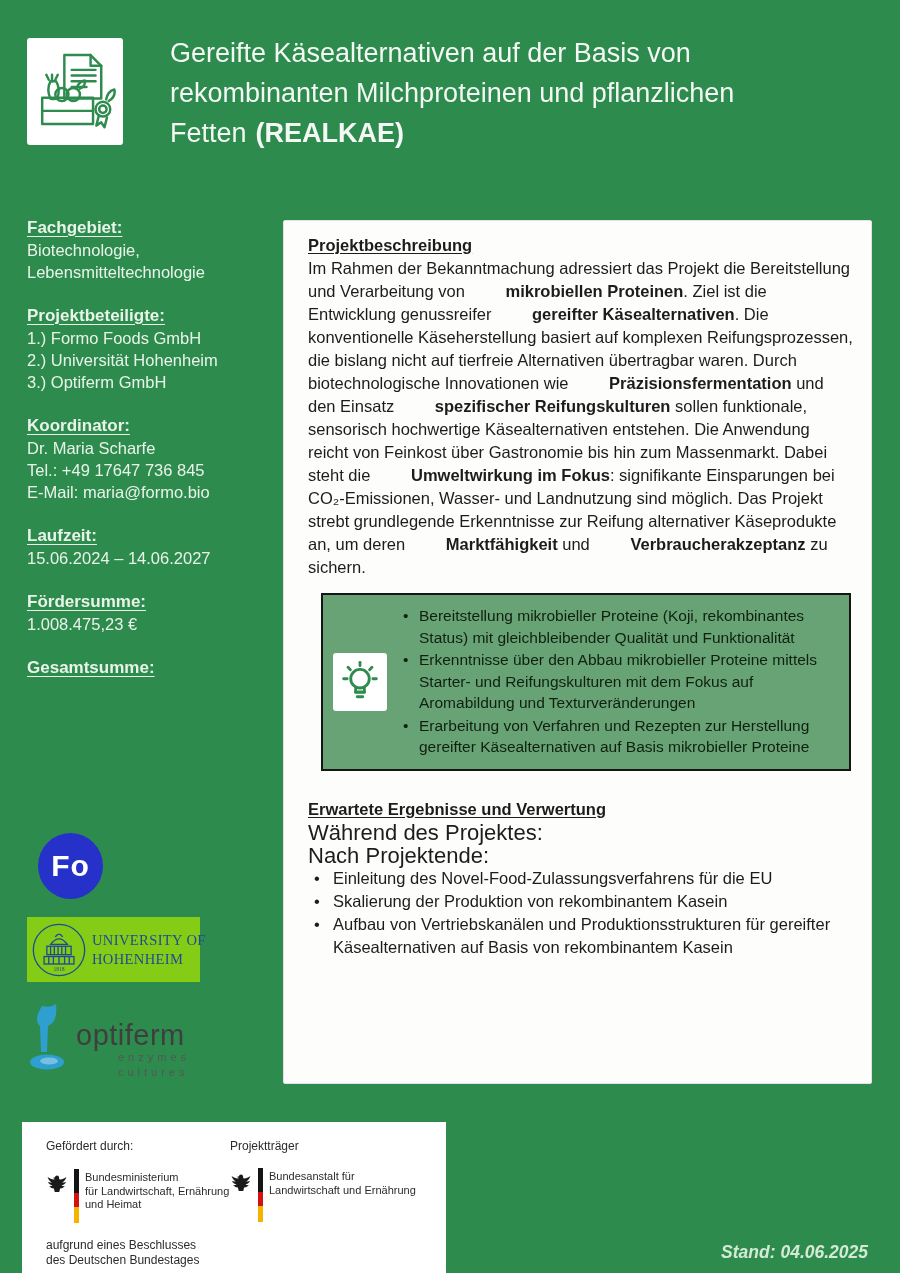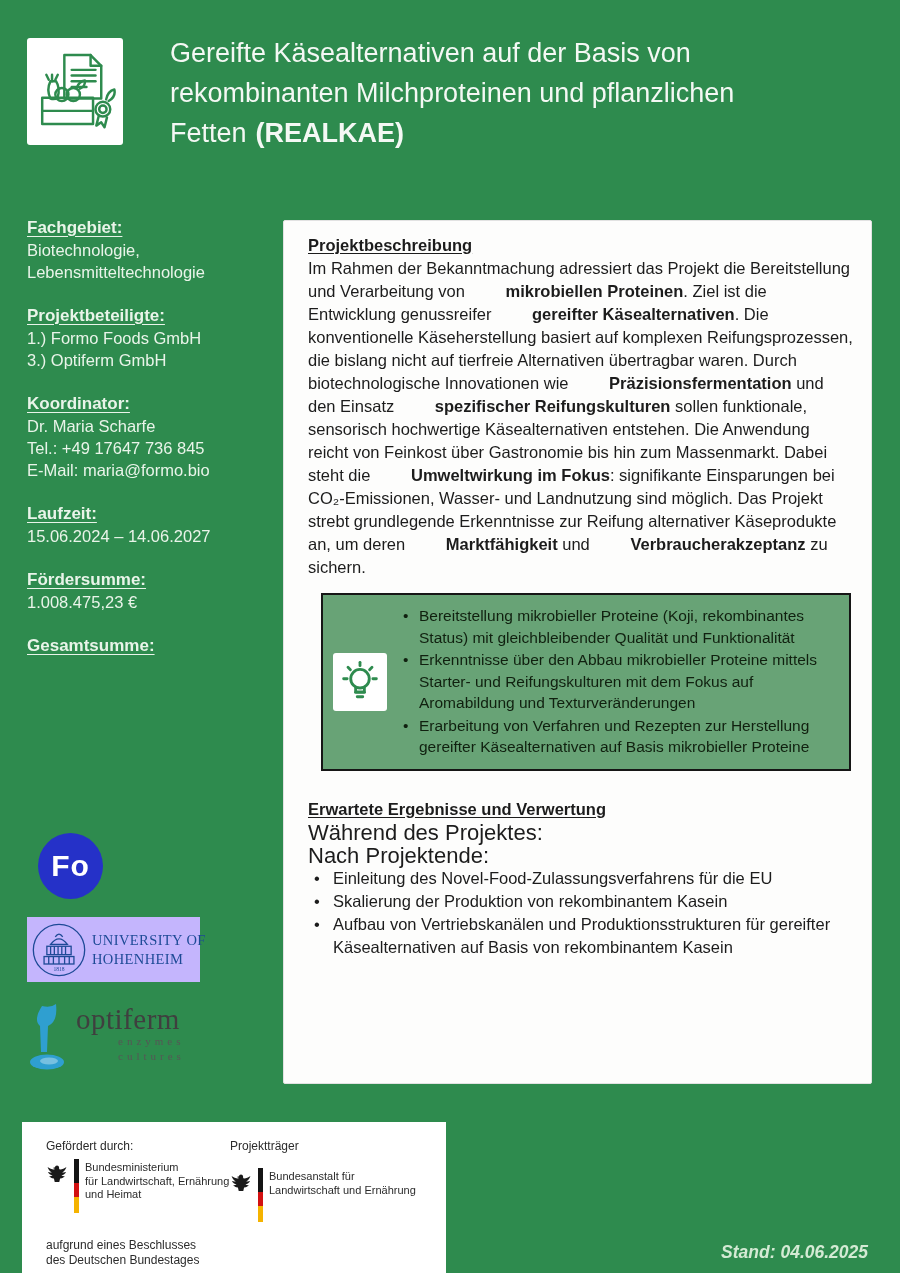--- a/index.html
+++ b/index.html
@@ -68,30 +68,30 @@
   .rlist li::before { content:"•"; position:absolute; left:6px; top:0; }
   
   .formo {
     position:absolute; left:38px; top:833px; width:65px; height:66px;
     background:#2531c8; border-radius:50%;
     display:flex; align-items:center; justify-content:center;
     color:#fff; font-size:30px; font-weight:600; letter-spacing:1px;
   }
   .hoh {
     position:absolute; left:27px; top:917px; width:173px; height:65px;
-    background:#c4b5fd; display:flex; align-items:center; padding:4px 6px 4px 4px;
+    background:#84cc16; display:flex; align-items:center; padding:4px 6px 4px 4px;
   }
   .hoh svg { width:56px; height:56px; flex:0 0 56px; }
   .hoh-text {
     font-family:"Liberation Serif", serif; color:#1d4a96; font-size:14.5px;
     line-height:19px; letter-spacing:0.4px; margin-left:5px; white-space:nowrap;
   }
   .opti { position:absolute; left:28px; top:1000px; width:190px; display:flex; }
   .opti svg { width:46px; height:78px; flex:0 0 46px; }
-  .opti-text { margin-left:2px; margin-top:4px;font-family:Liberation Serif, serif; }
+  .opti-text { margin-left:2px; margin-top:20px; }
   .opti-name { font-size:29px; color:#3f3f3f; line-height:30px; letter-spacing:0.5px; }
   .opti-sub { font-size:11px; color:#565656; letter-spacing:4px; line-height:15px; padding-left:42px; }
   
   .footer {
     position:absolute; left:22px; top:1122px; width:424px; height:151px;
     background:#fff; color:#2b2b2b;
   }
   .f-label { position:absolute; font-size:12px; line-height:14px; }
   .f-block { position:absolute; display:flex; align-items:flex-start; }
   .f-block svg.eagle { width:26px; height:26px; margin-top:2px; }
@@ -142,20 +142,21 @@
 
   <div class="sidebar">
     <div class="side-sec">
       <div class="side-head">Fachgebiet:</div>
       <div class="side-line">Biotechnologie,</div>
       <div class="side-line">Lebensmitteltechnologie</div>
     </div>
     <div class="side-sec">
       <div class="side-head">Projektbeteiligte:</div>
       <div class="side-line">1.) Formo Foods GmbH</div>
+      <div class="side-line">2.) Universität Hohenheim</div>
       <div class="side-line">3.) Optiferm GmbH</div>
     </div>
     <div class="side-sec">
       <div class="side-head">Koordinator:</div>
       <div class="side-line">Dr. Maria Scharfe</div>
       <div class="side-line">Tel.: +49 17647 736 845</div>
       <div class="side-line">E-Mail: maria@formo.bio</div>
     </div>
     <div class="side-sec">
       <div class="side-head">Laufzeit:</div>
@@ -245,21 +246,21 @@
     <div class="opti-text">
       <div class="opti-name">optiferm</div>
       <div class="opti-sub">enzymes</div>
       <div class="opti-sub">cultures</div>
     </div>
   </div>
 
   <div class="footer">
     <div class="f-label" style="left:24px; top:17px;">Gefördert durch:</div>
 
-    <div class="f-block" style="left:22px; top:37px;">
+    <div class="f-block" style="left:22px; top:47px;">
       <svg class="eagle" viewBox="0 0 32 32">
         <path fill="#1a1a1a" d="M16 5.5c-1.4 0-2.4 1-2.5 2.3l-.2 2.5c-2.9.4-5.8-.5-8.9-2.8 1 3.2 2.7 5.3 5.2 6.5-1.7.4-3.3.2-4.8-.4 1.2 2.5 3.1 3.8 5.8 4.2-1.4.8-2.7 1-4.2.8 1.4 2.1 3.3 3 5.8 2.9l1 4.2h5.6l1-4.2c2.5.1 4.4-.8 5.8-2.9-1.5.2-2.8 0-4.2-.8 2.7-.4 4.6-1.7 5.8-4.2-1.5.6-3.1.8-4.8.4 2.5-1.2 4.2-3.3 5.2-6.5-3.1 2.3-6 3.2-8.9 2.8l-.2-2.5C18.4 6.5 17.4 5.5 16 5.5z"></path>
         <path fill="#1a1a1a" d="M13.6 7.6l-2.8 1.1 2.8 1.1z"></path>
       </svg>
       <div class="flagbar"></div>
       <div class="f-name">
         <div>Bundesministerium</div>
         <div>für Landwirtschaft, Ernährung</div>
         <div>und Heimat</div>
       </div>

